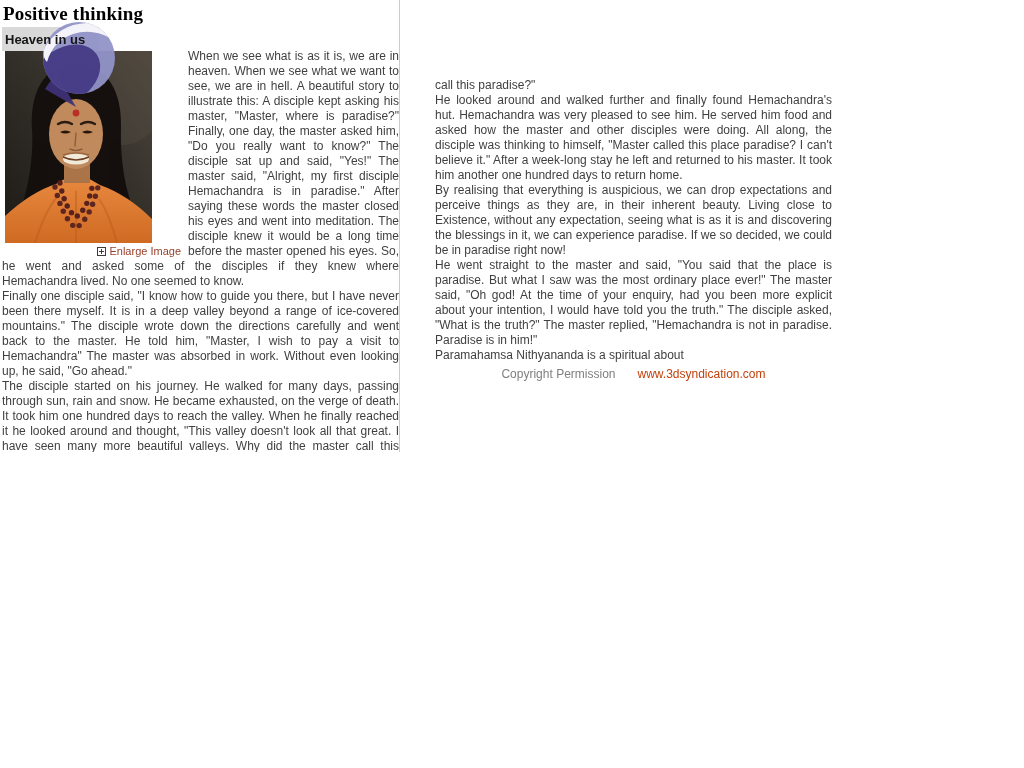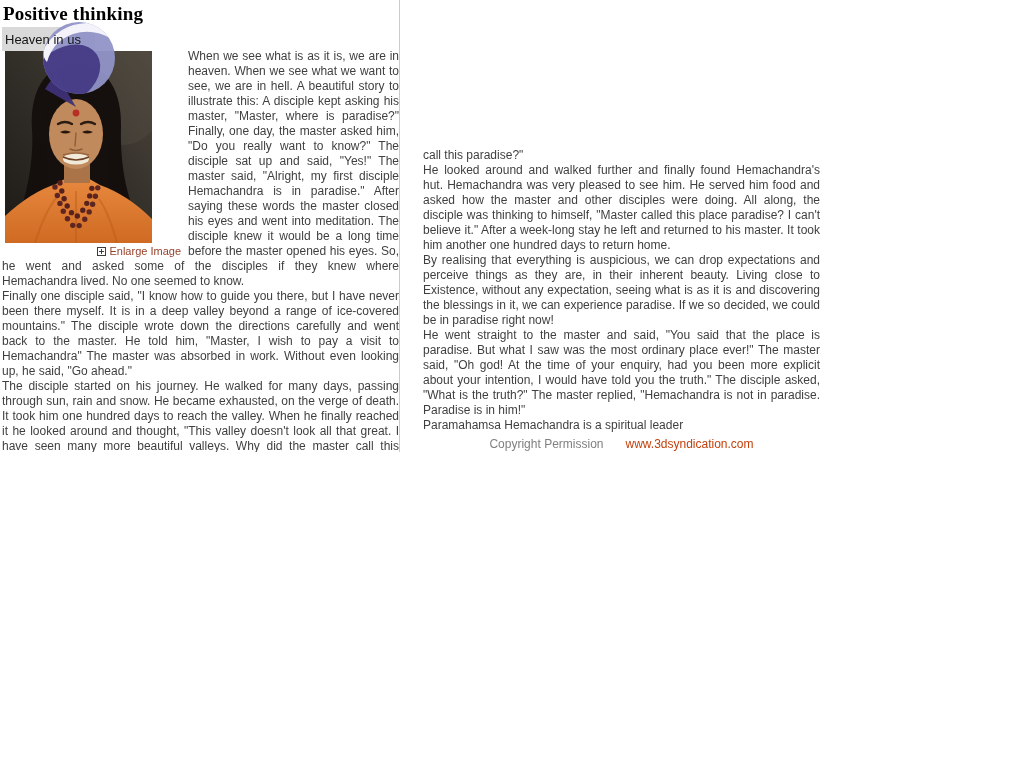--- a/index.html
+++ b/index.html
@@ -6,21 +6,21 @@
   html, body { margin: 0; padding: 0; }
   body {
     width: 1024px; height: 768px;
     background: #ffffff;
     font-family: "Liberation Sans", sans-serif;
     position: relative;
     overflow: hidden;
   }
   .page { position: relative; width: 1024px; height: 768px; }
 
-  .columns { display: flex; align-items: flex-end; }
+  .columns { display: flex; align-items: center; gap: 12px; }
 
   
   .left-col {
     width: 400px; height: 452px;
     overflow: hidden;
     padding-left: 2px;
     border-right: 1px solid #cccccc;
     position: relative;
   }
   .article-title {
@@ -30,21 +30,21 @@
     letter-spacing: 0.2px;
   }
   .kicker { margin: 3px 0 2px 0; height: 20px; }
   .kicker-band {
     display: inline-block;
     background: #d9d9d9;
     padding: 3px 14px 3px 3px;
   }
   .kicker-text {
     position: relative; z-index: 6;
-    font-size: 13px; font-weight: normal; color: #151515;
+    font-size: 13px; font-weight: bold; color: #151515;
   }
 
   .photo-figure {
     float: left;
     width: 176px;
     margin: 2px 7px 2px 3px;
   }
   .photo-frame { width: 147px; height: 192px; display: block; }
   .enlarge-row {
     text-align: right;
@@ -178,21 +178,21 @@
         <p>Finally one disciple said, "I know how to guide you there, but I have never been there myself. It is in a deep valley beyond a range of ice-covered mountains." The disciple wrote down the directions carefully and went back to the master. He told him, "Master, I wish to pay a visit to Hemachandra" The master was absorbed in work. Without even looking up, he said, "Go ahead."</p>
         <p>The disciple started on his journey. He walked for many days, passing through sun, rain and snow. He became exhausted, on the verge of death. It took him one hundred days to reach the valley. When he finally reached it he looked around and thought, "This valley doesn't look all that great. I have seen many more beautiful valleys. Why did the master call this paradise?"</p>
       </div>
     </div>
 
     <div class="right-col body-text">
       <p>call this paradise?"</p>
       <p>He looked around and walked further and finally found Hemachandra's hut. Hemachandra was very pleased to see him. He served him food and asked how the master and other disciples were doing. All along, the disciple was thinking to himself, "Master called this place paradise? I can't believe it." After a week-long stay he left and returned to his master. It took him another one hundred days to return home.</p>
       <p>By realising that everything is auspicious, we can drop expectations and perceive things as they are, in their inherent beauty. Living close to Existence, without any expectation, seeing what is as it is and discovering the blessings in it, we can experience paradise. If we so decided, we could be in paradise right now!</p>
       <p>He went straight to the master and said, "You said that the place is paradise. But what I saw was the most ordinary place ever!" The master said, "Oh god! At the time of your enquiry, had you been more explicit about your intention, I would have told you the truth." The disciple asked, "What is the truth?" The master replied, "Hemachandra is not in paradise. Paradise is in him!"</p>
-      <p>Paramahamsa Hemachandra is a spiritual leader</p>
+      <p>Paramahamsa Nithyananda is a spiritual about</p>
 
       <div class="copyright-row">
         <span class="copyright-label">Copyright Permission</span><a class="copyright-link">www.3dsyndication.com</a>
       </div>
     </div>
 
   </div>
 
   <svg class="site-logo" viewBox="0 0 78 92" xmlns="http://www.w3.org/2000/svg" aria-hidden="true">
     <defs>

